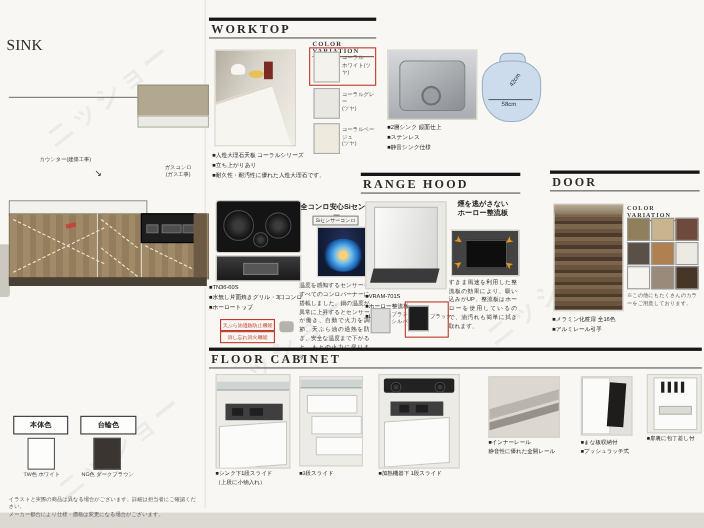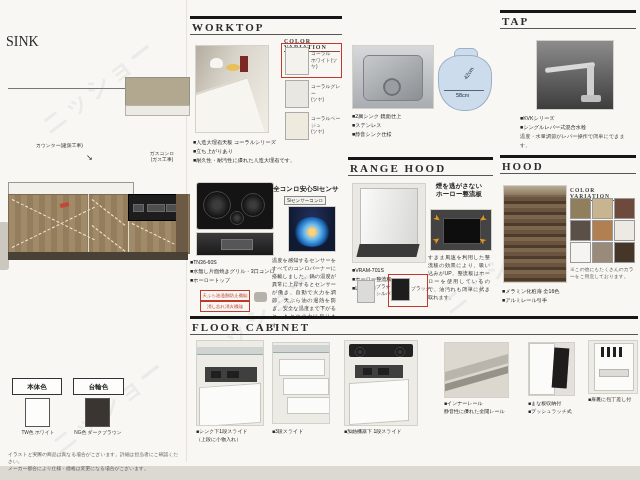--- a/index.html
+++ b/index.html
@@ -180,35 +180,20 @@
       <div class="abs" style="left:6px;top:42px;width:40px;border-top:1px solid #567;"></div>
       <div class="abs" style="left:18px;top:44px;font-size:5.5px;color:#234;">58cm</div>
     </div>
     <div class="abs" style="left:3px;top:100px;width:136px;">
       <div class="bl">■2層シンク 鏡面仕上</div>
       <div class="bl">■ステンレス</div>
       <div class="bl">■静音シンク仕様</div>
     </div>
   </div>
 
-  <div class="sec" style="left:500px;top:10px;width:136px;height:142px;">
-    <div class="sechead">
-      <h2 class="st">TAP</h2>
-    </div>
-    <div class="ph ph-tap" style="left:36px;top:30px;width:76px;height:68px;">
-      <div class="tap-spout"></div>
-      <div class="tap-body"></div>
-      <div class="tap-base"></div>
-    </div>
-    <div class="abs" style="left:20px;top:104px;width:112px;">
-      <div class="bl">■KVKシリーズ</div>
-      <div class="bl">■シングルレバー式混合水栓</div>
-      <div class="bl" style="color:#444;">温度・水量調節がレバー操作で簡単にできます。</div>
-    </div>
-  </div>
 
   <div class="sec" style="left:188px;top:160px;width:154px;height:156px;">
     <div class="ph ph-stove" style="left:8px;top:22px;width:76px;height:46px;">
       <div class="burner" style="left:6px;top:8px;width:26px;height:26px;"></div>
       <div class="burner" style="left:44px;top:10px;width:22px;height:22px;"></div>
       <div class="burner" style="left:33px;top:28px;width:12px;height:12px;"></div>
     </div>
     <div class="ph ph-panel" style="left:8px;top:72px;width:76px;height:22px;">
       <div class="panel-disp"></div>
     </div>
@@ -221,21 +206,21 @@
     <div class="hl-box" style="left:12px;top:141px;width:48px;height:9px;font:4.5px/9px 'Liberation Sans',sans-serif;color:#c0392b;text-align:center;overflow:hidden;white-space:nowrap;">消し忘れ消火機能</div>
     <div class="abs" style="left:66px;top:132px;width:13px;height:10px;background:#b5b2ac;border-radius:3px;"></div>
     <div class="abs" style="left:84px;top:25px;width:68px;font:bold 6.5px/1.2 'Liberation Sans',sans-serif;color:#222;text-align:center;">全コンロ安心Siセンサー</div>
     <div class="abs" style="left:96px;top:36px;border:1px solid #888;padding:0 2px;font:4.5px/7px 'Liberation Sans',sans-serif;color:#333;background:#f2f1ec;">Siセンサーコンロ</div>
     <div class="ph ph-flame" style="left:100px;top:46px;width:46px;height:44px;">
       <div class="flame"></div>
     </div>
     <div class="para abs" style="left:84px;top:96px;width:64px;height:56px;">温度を感知するセンサーをすべてのコンロバーナーに搭載しました。鍋の温度が異常に上昇するとセンサーが働き、自動で火力を調節。天ぷら油の過熱を防ぎ、安全な温度まで下がると、もとの火力に戻ります。</div>
   </div>
 
-  <div class="sec" style="left:348px;top:157px;width:145px;height:182px;">
+  <div class="sec" style="left:328px;top:157px;width:145px;height:182px;">
     <div class="sechead">
       <h2 class="st">RANGE HOOD</h2>
     </div>
     <div class="ph ph-hood" style="left:4px;top:26px;width:72px;height:78px;">
       <div class="hood-body"></div>
       <div class="hood-vent"></div>
     </div>
     <div class="abs" style="left:80px;top:25px;width:62px;text-align:center;font:bold 6.5px/1.3 'Liberation Sans',sans-serif;color:#222;">
       <div>煙を逃がさない</div>
       <div>ホーロー整流板</div>
@@ -256,21 +241,21 @@
     <div class="swatch" style="left: 9px; top: 123px; width: 16px; height: 21px; background: rgb(219, 219, 217);"></div>
     <div class="sw-label pre" style="left:28px;top:127px;">プラチナ
 シルバー</div>
     <div class="hl-box" style="left:40px;top:117px;width:38px;height:31px;"></div>
     <div class="swatch" style="left: 43px; top: 121px; width: 17px; height: 21px; background: rgb(29, 29, 29);"></div>
     <div class="sw-label" style="left:63px;top:129px;">ブラック</div>
   </div>
 
   <div class="sec" style="left:500px;top:155px;width:136px;height:160px;">
     <div class="sechead">
-      <h2 class="st">HOOD</h2>
+      <h2 class="st">DOOR</h2>
     </div>
     <div class="ph ph-door" style="left:3px;top:30px;width:62px;height:96px;">
       <div class="door-top"></div>
     </div>
     <div class="cvlabel abs" style="left:70px;top:32px;width:62px;font-size:5.5px;">COLOR VARIATION</div>
     <div class="abs" style="left:70px;top:43px;width:64px;height:64px;">
       <div class="grid-sw" style="left: 0px; top: 0px; background: rgb(143, 127, 92);"></div>
       <div class="grid-sw" style="left: 22px; top: 0px; background: rgb(200, 180, 142);"></div>
       <div class="grid-sw" style="left: 44px; top: 0px; background: rgb(110, 74, 60);"></div>
       <div class="grid-sw" style="left: 0px; top: 22px; background: rgb(90, 80, 72);"></div>

